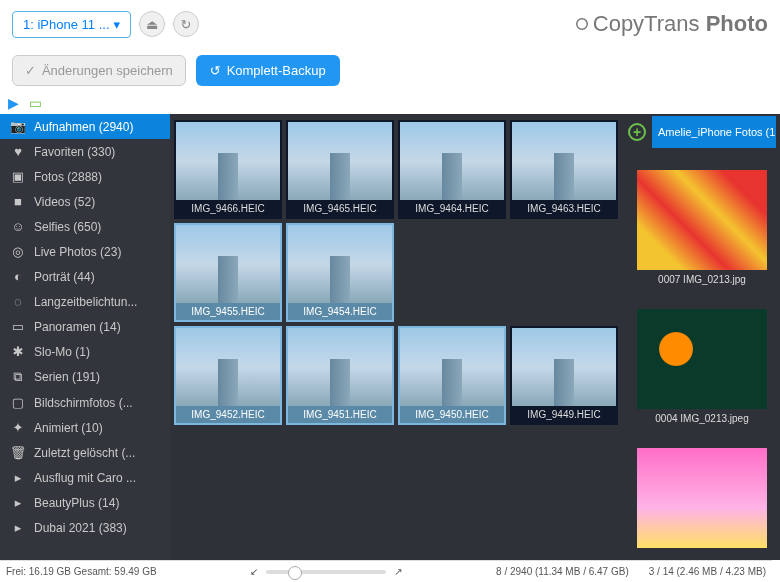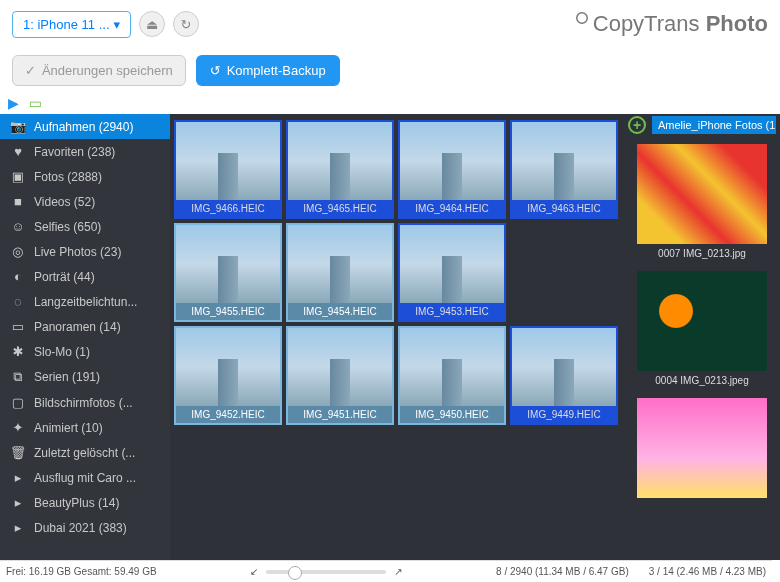--- a/index.html
+++ b/index.html
@@ -1,44 +1,44 @@
 <!DOCTYPE html>
 <html><head>
 <meta charset="utf-8">
 <style>
 *{box-sizing:border-box;margin:0;padding:0;font-family:Arial,sans-serif}
 body{width:780px;height:582px;background:#fff;overflow:hidden;position:relative}
 .top-bar{height:48px;display:flex;align-items:center;padding:0 12px;gap:8px}
 .device-sel{border:1px solid #4fb3e8;border-radius:4px;padding:5px 10px;color:#0080ff;font-size:13px;cursor:pointer;display:flex;align-items:flex-end;gap:4px}
 .rb{width:26px;height:26px;border:1px solid #ccc;border-radius:50%;background:#f0f0f0;display:flex;align-items:center;justify-content:center;color:#888;font-size:13px;cursor:pointer}
-.brand{margin-left:auto;color:#777;font-size:22px;display:flex;gap:4px}
+.brand{margin-left:auto;color:#777;font-size:22px;display:flex;align-items:center;gap:4px}
 .brand b{font-weight:600}
 .action-bar{height:44px;display:flex;align-items:center;padding:0 12px;gap:10px}
 .btn-ghost{border:1px solid #ccc;border-radius:6px;padding:7px 12px;color:#999;font-size:13px;display:flex;align-items:center;gap:6px;cursor:not-allowed}
 .btn-primary{background:#2196f3;color:#fff;border:none;border-radius:6px;padding:8px 14px;font-size:13px;display:flex;align-items:center;gap:6px;cursor:pointer}
 .icon-row{height:22px;display:flex;align-items:center;padding:0 8px;gap:10px}
 .icon-row .ic{font-size:14px;color:#2196f3;cursor:pointer}
 .main{display:flex;height:446px}
 .sidebar{width:170px;overflow:hidden;background:#32363c;color:#c8c8c8}
 .sb-item{display:flex;align-items:center;gap:8px;padding:5px 10px;font-size:12px;cursor:pointer;white-space:nowrap}
 .sb-item.active{background:#0a84dc;color:#fff}
 .sb-item .ic{width:16px;text-align:center;font-size:13px}
 .grid-wrap{flex:1;background:#2e3238;overflow:hidden;position:relative;padding:6px 4px}
 .row{display:flex;gap:4px;margin-bottom:4px}
-.thumb{width:108px;background:#1d4ed8;text-align:center;border:2px solid transparent}
+.thumb{width:108px;background:#0f172a;text-align:center;border:2px solid transparent}
 .thumb.sel{background:#5a8aa8;border-color:#7ab8e0}
 .thumb-img{width:100%;height:78px;background:linear-gradient(180deg,#9ec9e8 0%,#c4d8e8 50%,#8aa8b8 100%);position:relative;overflow:hidden}
 .thumb-img::after{content:"";position:absolute;bottom:0;left:40%;width:20%;height:60%;background:linear-gradient(90deg,#6888a0,#8aa8b8)}
 .thumb-label{font-size:10px;color:#ddd;padding:3px 2px;white-space:nowrap;overflow:hidden}
 .thumb.sel .thumb-label{color:#fff}
 .right-panel{width:156px;background:#2e3238;overflow:hidden}
 .rp-header{display:flex;align-items:center;gap:6px;padding:2px 4px}
 .rp-add{width:18px;height:18px;border:2px solid #6cc24a;border-radius:50%;color:#6cc24a;display:flex;align-items:center;justify-content:center;font-size:14px;font-weight:bold;cursor:pointer}
-.rp-tab{background:#0a84dc;color:#fff;font-size:11px;padding:3px 6px;flex:1;white-space:nowrap;overflow:hidden;cursor:pointer}
-.rp-thumb{margin:8px auto;width:130px}
+.rp-tab{background:#0a84dc;color:#fff;font-size:11px;padding:10px 6px;flex:1;white-space:nowrap;overflow:hidden;cursor:pointer}
+.rp-thumb{margin:20px auto;width:130px}
 .rp-img{width:130px;height:100px}
 .tulips{background:linear-gradient(45deg,#f4c430 20%,#e8342f 40%,#f4c430 60%,#e8342f 80%)}
 .oranges{background:radial-gradient(circle at 30% 40%,#ff8c00 15%,#0a3a2a 16%),radial-gradient(circle at 70% 60%,#ff8c00 18%,#0a3a2a 19%)}
 .pink{background:linear-gradient(180deg,#ff6ec7 0%,#ffb3e6 60%,#ffe066 100%)}
 .rp-label{color:#ddd;font-size:10px;text-align:center;padding:4px}
 .status{position:absolute;bottom:0;left:0;right:8px;height:22px;background:#fff;border-top:1px solid #ddd;display:flex;align-items:center;font-size:10px;color:#555;padding:0 6px}
 .status .sp{flex:1}
 .slider{width:120px;height:4px;background:#ddd;border-radius:2px;margin:0 8px;position:relative}
 .slider::after{content:"";position:absolute;left:22px;top:-4px;width:12px;height:12px;background:#fff;border:1px solid #aaa;border-radius:50%}
 svg{width:14px;height:14px}
@@ -78,21 +78,21 @@
 </div>
 
 <div class="main">
   <div class="sidebar" id="sidebar">
       <div class="sb-item active">
         <span class="ic">📷</span>
         <span>Aufnahmen (2940)</span>
       </div>
       <div class="sb-item">
         <span class="ic">♥</span>
-        <span>Favoriten (238)</span>
+        <span>Favoriten (330)</span>
       </div>
       <div class="sb-item">
         <span class="ic">▣</span>
         <span>Fotos (2888)</span>
       </div>
       <div class="sb-item">
         <span class="ic">■</span>
         <span>Videos (52)</span>
       </div>
       <div class="sb-item">
@@ -168,24 +168,20 @@
         </div>
       </div>
       <div class="row">
         <div class="thumb sel">
           <div class="thumb-img"></div>
           <div class="thumb-label">IMG_9455.HEIC</div>
         </div>
         <div class="thumb sel">
           <div class="thumb-img"></div>
           <div class="thumb-label">IMG_9454.HEIC</div>
-        </div>
-        <div class="thumb">
-          <div class="thumb-img"></div>
-          <div class="thumb-label">IMG_9453.HEIC</div>
         </div>
       </div>
       <div class="row">
         <div class="thumb sel">
           <div class="thumb-img"></div>
           <div class="thumb-label">IMG_9452.HEIC</div>
         </div>
         <div class="thumb sel">
           <div class="thumb-img"></div>
           <div class="thumb-label">IMG_9451.HEIC</div>

